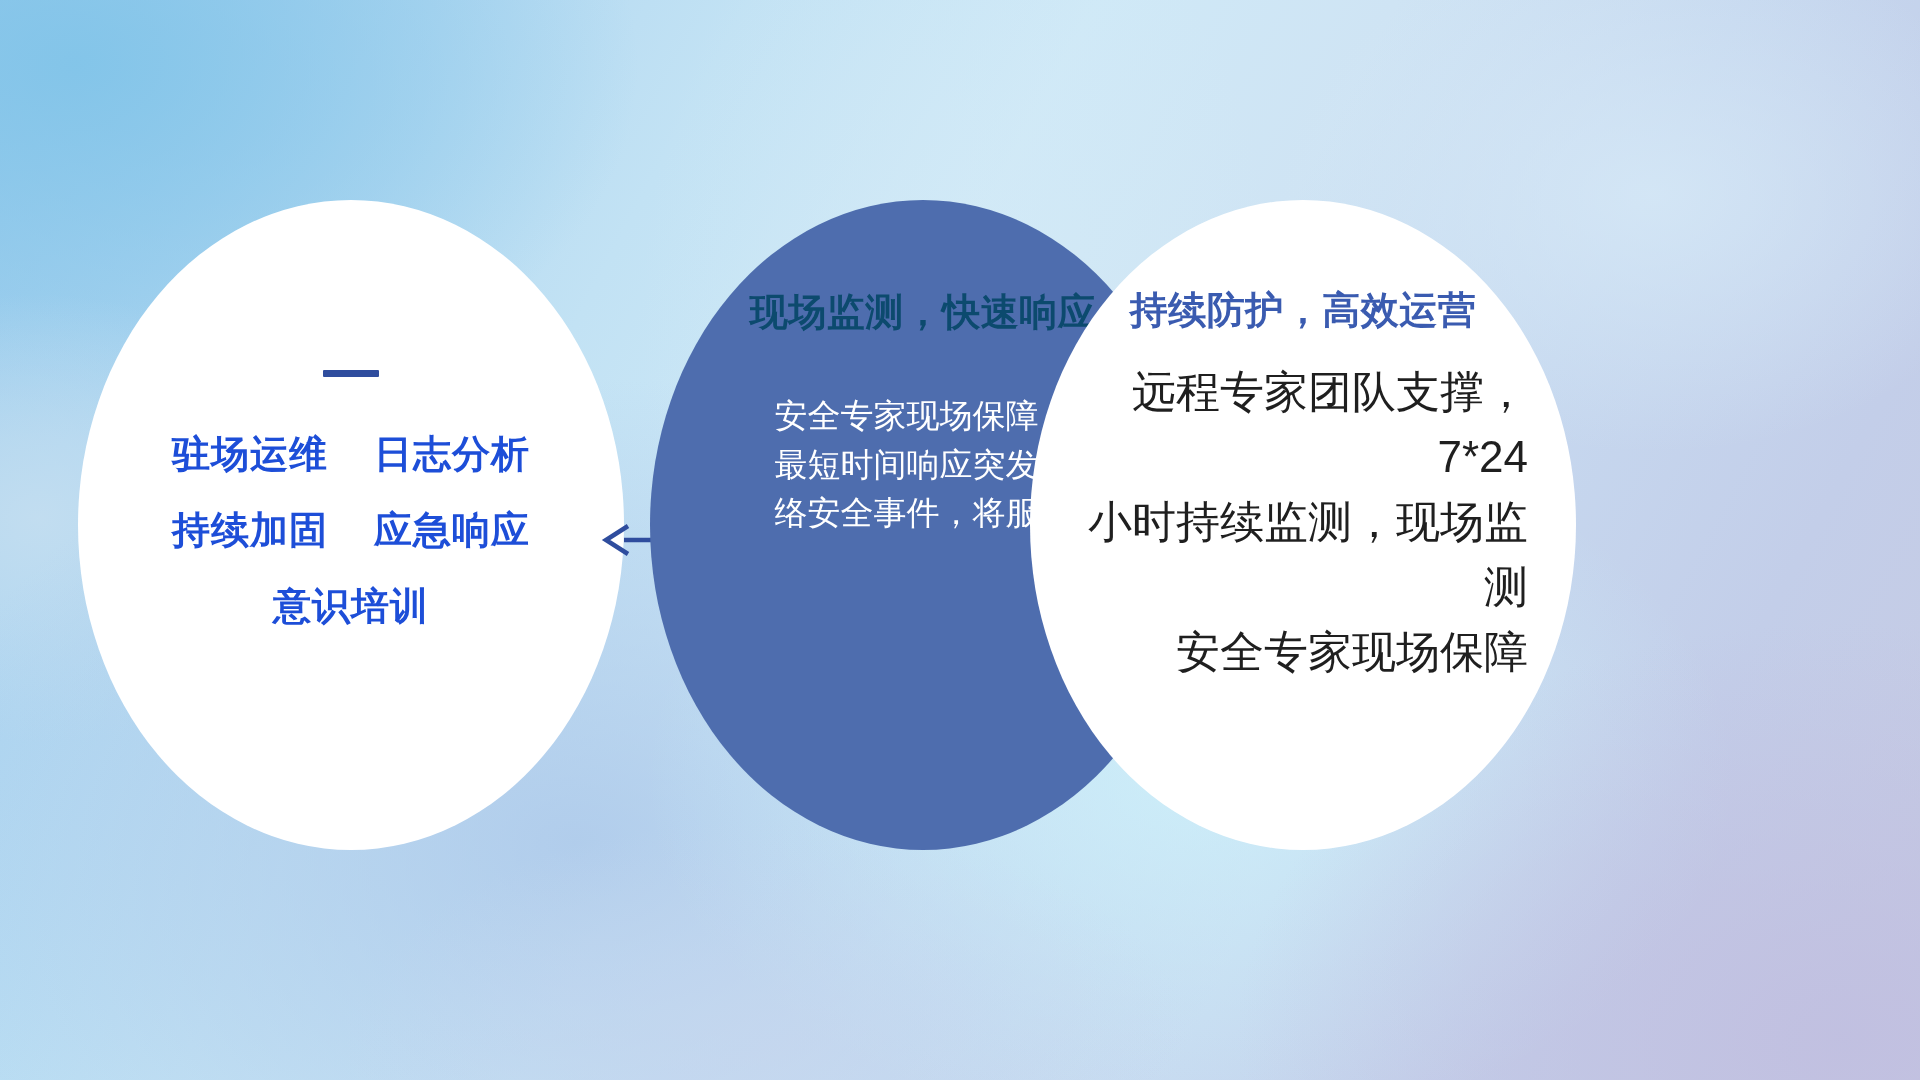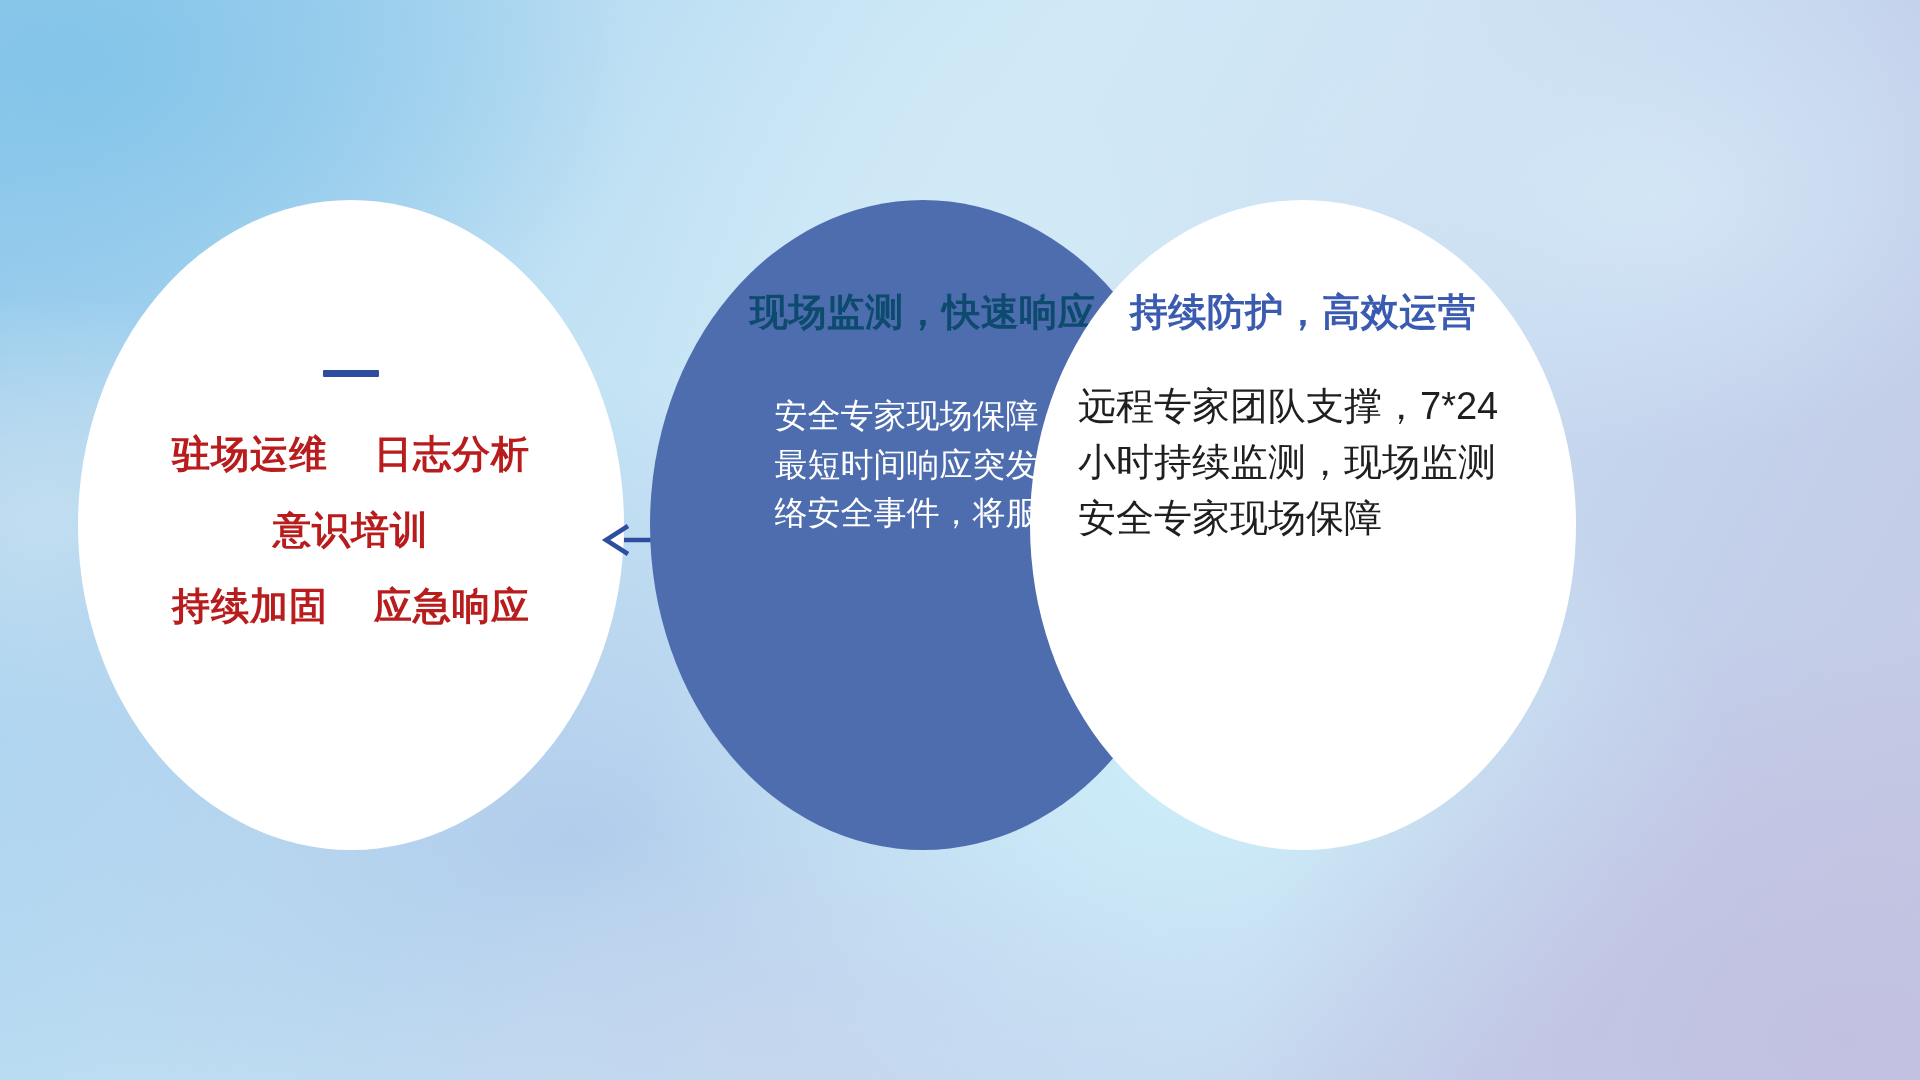--- a/index.html
+++ b/index.html
@@ -130,21 +130,21 @@
   #left-dash {
     width: 56px;
     height: 7px;
     background: #2f4d9e;
     margin: 0 auto 58px auto;
     border-radius: 1px;
   }
   .left-line {
     font-size: 38px;
     font-weight: bold;
-    color: #b91c1c;
+    color: #1d4ed8;
     line-height: 1.0;
     letter-spacing: 1px;
     white-space: pre;
     margin-bottom: 38px;
   }
   .left-line:last-child {
     margin-bottom: 0;
   }
 
   
@@ -176,28 +176,29 @@
     top: 292px;
     width: 546px;
     z-index: 8;
   }
   #right-title {
     font-size: 38px;
     font-weight: bold;
     color: #3a5bb0;
     letter-spacing: 0.5px;
     line-height: 1.1;
-    margin-bottom: 44px;
+    margin-bottom: 25px;
+    font-family: Liberation Mono, monospace;
   }
   #right-body {
-    font-size: 38px;
+    font-size: 44px;
     color: #1f1f1f;
     line-height: 1.48;
     padding: 0 48px;
-    text-align: left;
+    text-align: right;
   }
 
   
   #arrow {
     position: absolute;
     left: 598px;
     top: 512px;
     width: 270px;
     height: 56px;
     z-index: 4;
@@ -223,22 +224,22 @@
   <div id="circle-right" class="circle circle-white" style="z-index:7;"></div>
 
   <svg id="arrow" viewBox="0 0 270 56">
     <line x1="268" y1="28" x2="26" y2="28" stroke="#2f4d9e" stroke-width="4.5" stroke-linecap="butt"></line>
     <polyline points="30,14 8,28 30,42" fill="none" stroke="#2f4d9e" stroke-width="4.5" stroke-linejoin="miter" stroke-linecap="butt"></polyline>
   </svg>
 
   <div id="left-content" class="circle-content" style="z-index:4;">
     <div id="left-dash"></div>
     <div class="left-line">驻场运维    日志分析</div>
+    <div class="left-line">持续加固    应急响应</div>
     <div class="left-line">意识培训</div>
-    <div class="left-line">持续加固    应急响应</div>
   </div>
 
   <div id="middle-content" class="circle-content">
     <div id="middle-title">现场监测，快速响应</div>
     <div id="middle-body">
       <div>安全专家现场保障，</div>
       <div>最短时间响应突发网</div>
       <div>络安全事件，将服务</div>
     </div>
   </div>

